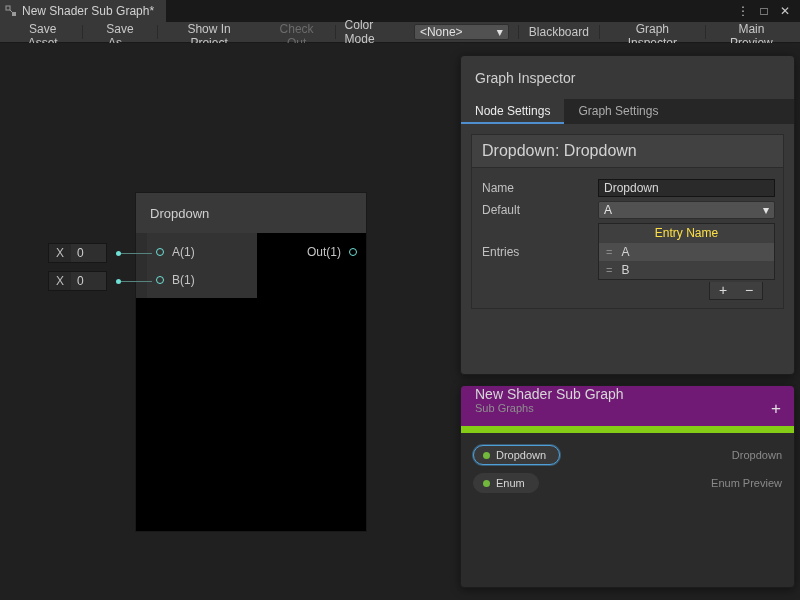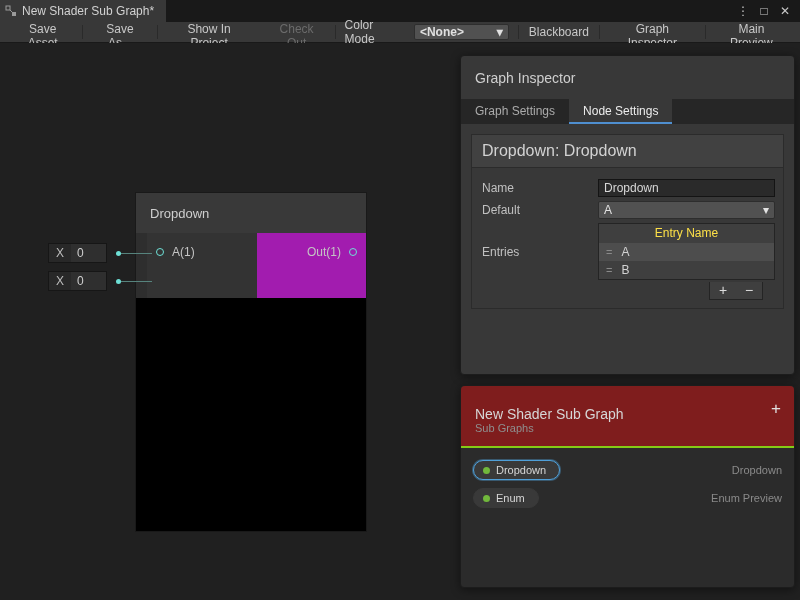--- a/index.html
+++ b/index.html
@@ -19,32 +19,32 @@
   .toolbar { height:21px; background:#383838; border-bottom:1px solid #191919;
     display:flex; align-items:stretch; font-size:12px; color:#c8c8c8; padding:0 4px; }
   .tbtn { background:none; border:none; color:#c8c8c8; cursor:default;
     font:12px "Liberation Sans", sans-serif; padding:0 9px; }
   .tbtn.disabled { color:#6b6b6b; }
   .tsep { width:1px; background:#2a2a2a; margin:3px 1px; }
   .tspacer { flex:1; }
   .tlabel { align-self:center; padding:0 8px; color:#c8c8c8; }
   .tdropdown { display:flex; align-items:center; justify-content:space-between;
     width:96px; background:#515151; border:1px solid #2e2e2e; border-radius:2px;
-    margin:2px 8px 2px 0; padding:0 5px; font-size:12px; color:#e0e0e0;font-weight:bold; }
+    margin:2px 8px 2px 0; padding:0 5px; font-size:12px; color:#e0e0e0; }
 
   
   .canvas { position:relative; height:557px; background:#202020; overflow:hidden; }
 
   
   .node { position:absolute; left:135px; top:149px; width:232px; border:1px solid #191919; }
   .node-header { height:40px; background:#393939; color:#cfcfcf; font-size:13px;
     display:flex; align-items:center; padding-left:14px; }
   .node-body { height:65px; display:flex; background:#2e2e2e; }
   .node-inputs { width:110px; background:#333333; padding-top:5px;margin-left:11px; }
-  .node-outputs { flex:1; background:#a21caf; padding-top:5px; }
+  .node-outputs { flex:1; background:#000000; padding-top:5px; }
   .port-row { display:flex; align-items:center; gap:8px; height:28px;
     padding-left:9px; color:#c4c4c4; font-size:12px; }
   .port-row.out { justify-content:flex-end; padding-right:9px; padding-left:0; }
   .port-ring { width:8px; height:8px; border:1px solid #6ee0d6; border-radius:50%;
     flex:0 0 auto; }
   .node-preview { height:233px; background:#000; }
 
   
   .inwidget { position:absolute; left:48px; display:flex; align-items:center;
     height:20px; background:#282828; border:1px solid #161616; font-size:12px;
@@ -88,22 +88,22 @@
   .list-item.selected { background:#4d4d4d; }
   .handle { color:#8a8a8a; font-size:11px; }
   .list-footer-row { display:flex; justify-content:flex-end; }
   .footer-box { background:#3f3f3f; border:1px solid #242424; border-top:none;
     display:flex; margin-right:12px; }
   .fbtn { width:26px; height:17px; line-height:16px; text-align:center;
     color:#dddddd; font-size:14px; cursor:default; }
 
   
   .blackboard { top:342px; height:203px; background:#2b2b2b; }
-  .bb-header { background:#7f1d1d; padding:20px 14px 12px; position:relative;
-    border-radius:4px 4px 0 0; border-bottom:2px solid #84cc16; }
+  .bb-header { background:#701a75; padding:0 14px 12px; position:relative;
+    border-radius:4px 4px 0 0; border-bottom:7px solid #84cc16; }
   .bb-title { font-size:14px; color:#d6d6d6; }
   .bb-sub { font-size:11px; color:#8f8f8f; }
   .bb-add { position:absolute; right:13px; top:13px; font-size:17px; color:#e0e0e0;
     cursor:default; }
   .bb-body { padding:12px 12px; }
   .bb-row { display:flex; align-items:center; justify-content:space-between;
     margin-bottom:8px; }
   .pill { display:inline-flex; align-items:center; gap:6px; background:#393939;
     border:1px solid #393939; border-radius:11px; padding:3px 13px 3px 9px;
     font-size:11px; color:#d6d6d6; }
@@ -157,20 +157,24 @@
   <div class="node">
     <div class="node-header">
       <span>Dropdown</span>
     </div>
     <div class="node-body">
       <div class="node-inputs">
         <div class="port-row">
           <span class="port-ring"></span>
           <span>A(1)</span>
         </div>
+        <div class="port-row">
+          <span class="port-ring"></span>
+          <span>B(1)</span>
+        </div>
       </div>
       <div class="node-outputs">
         <div class="port-row out">
           <span>Out(1)</span>
           <span class="port-ring"></span>
         </div>
       </div>
     </div>
     <div class="node-preview"></div>
   </div>
@@ -185,22 +189,22 @@
   <div class="inwidget w2">
     <span class="axis">X</span>
     <span class="val">0</span>
   </div>
   <span class="dot d2"></span>
   <span class="wire wr2"></span>
 
   <div class="panel inspector">
     <div class="inspector-header">Graph Inspector</div>
     <div class="tabs">
+      <div class="tab active">Node Settings</div>
       <div class="tab">Graph Settings</div>
-      <div class="tab active">Node Settings</div>
     </div>
 
     <div class="section">
       <div class="section-header">Dropdown: Dropdown</div>
       <div class="section-body">
         <div class="frow">
           <span class="flabel">Name</span>
           <span class="fcontrol">
             <input class="txt" type="text" value="Dropdown" style="">
           </span>

